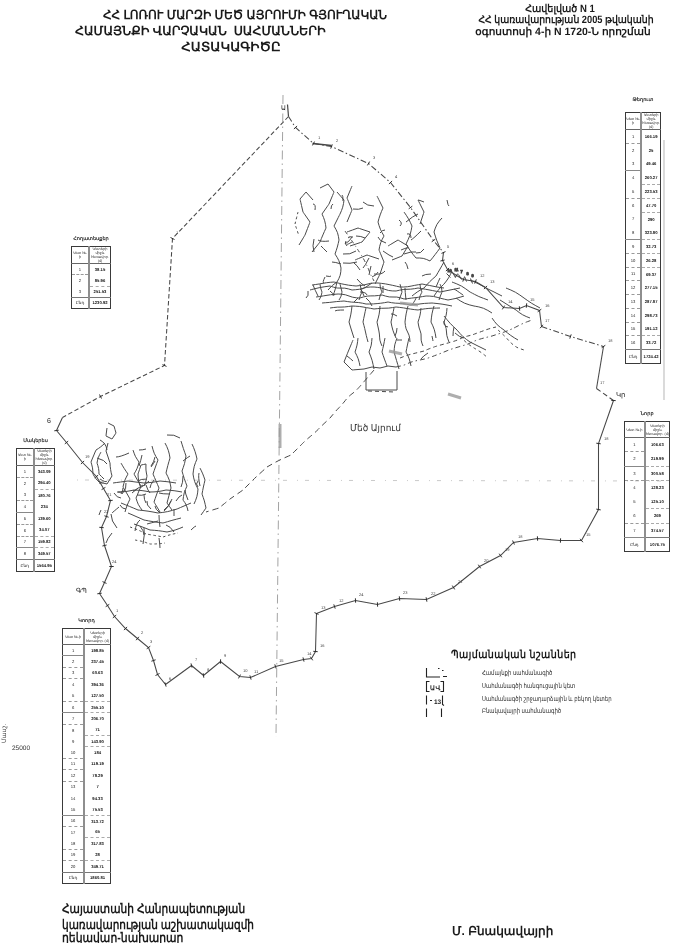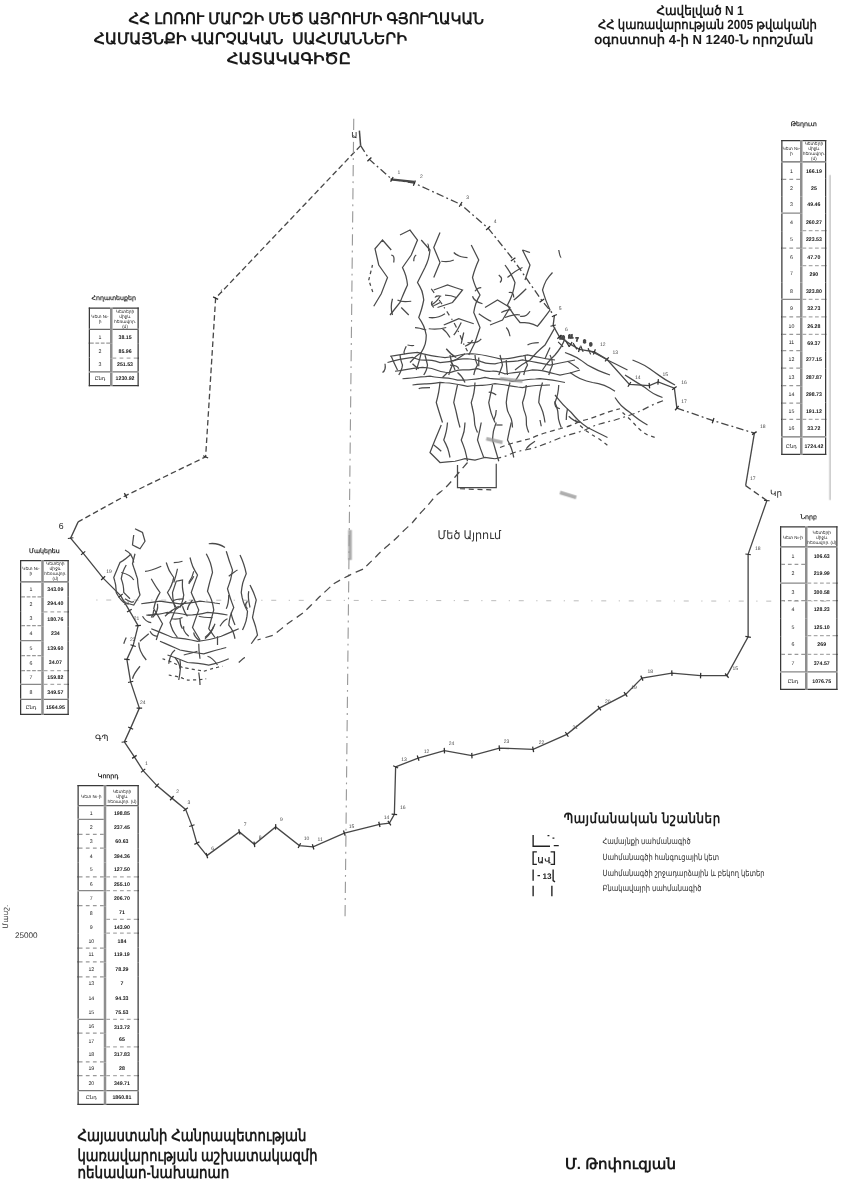--- a/index.html
+++ b/index.html
@@ -4,21 +4,21 @@
 *{-webkit-font-smoothing:antialiased;text-rendering:geometricPrecision}
 body{width:689px;height:943px;position:relative;font-family:"Liberation Sans",sans-serif;overflow:hidden;filter:grayscale(1)}
 .b{font-weight:bold;color:#1a1a1a}
 td{padding:0}
 </style></head><body>
 <div class="b" style="position:absolute;left:75px;top:7px;width:340px;text-align:center;font-size:12.5px;transform:scaleX(0.96)">ՀՀ ԼՈՌՈՒ ՄԱՐԶԻ ՄԵԾ ԱՅՐՈՒՄԻ ԳՅՈՒՂԱԿԱՆ</div>
 <div class="b" style="position:absolute;left:75px;top:23px;width:340px;text-align:left;font-size:12.5px">ՀԱՄԱՅՆՔԻ ՎԱՐՉԱԿԱՆ&nbsp;&nbsp;ՍԱՀՄԱՆՆԵՐԻ</div>
 <div class="b" style="position:absolute;left:61px;top:39px;width:340px;text-align:center;font-size:12.5px;transform:scaleX(1.06)">ՀԱՏԱԿԱԳԻԾԸ</div>
 <div class="b" style="position:absolute;left:440px;top:3px;width:240px;text-align:center;font-size:10.5px;transform:scaleX(0.91)">Հավելված N 1</div>
 <div class="b" style="position:absolute;left:446px;top:14px;width:240px;text-align:center;font-size:10.5px;transform:scaleX(0.884)">ՀՀ կառավարության 2005 թվականի</div>
-<div class="b" style="position:absolute;left:443px;top:26px;width:240px;text-align:center;font-size:10.5px">օգոստոսի 4-ի N 1240-Ն որոշման</div>
+<div class="b" style="position:absolute;left:443px;top:26px;width:240px;text-align:center;font-size:10.5px">օգոստոսի 4-ի N 1720-Ն որոշման</div>
 <svg width="689" height="943" viewBox="0 0 689 943" style="position:absolute;left:0;top:0">
     <g stroke="#474747" stroke-width="1.05" fill="none" transform="translate(0.5,0.5)">
 <path d="M288,116 L172,238 L164,365 L100,396 L62,417" stroke-dasharray="4.5 2.5"></path>
 <path d="M288,116 L295,127 L313,143 L331,146 L368,163 L390,182 L410,207 L433,240 L443,252" stroke-dasharray="6 2.5 1.5 2.5"></path>
 <path d="M287,104 L288,116" stroke-width="1.2"></path>
 <path d="M312,143 L331,145" stroke-width="1.7"></path>
 <g stroke="#2e2e2e" stroke-width="0.9">
         <line x1="446" y1="273" x2="450" y2="277"></line>
         <line x1="452" y1="272" x2="455" y2="277"></line>
         <line x1="458" y1="274" x2="461" y2="279"></line>
@@ -657,12 +657,12 @@
       <text x="10.5" y="26">Վ</text>
 <text x="9" y="39.5">13</text>
 </g>
 </svg>
 <div style="position:absolute;left:482px;top:668px;font-size:6.8px;color:#2a2a2a;line-height:12.8px;transform:scaleX(0.79);transform-origin:0 0">Համայնքի սահմանագիծ<br>Սահմանագծի հանգուցային կետ<br>Սահմանագծի շրջադարձային և բեկող կետեր<br>Բնակավայրի սահմանագիծ</div>
 <div style="position:absolute;left:1px;top:743px;font-size:6px;color:#333;transform:rotate(-90deg);transform-origin:0 0;white-space:nowrap">Մասշ.</div>
 <div style="position:absolute;left:12px;top:745px;font-size:6.5px;color:#333;filter:blur(0.3px)">25000</div>
 <div class="b" style="position:absolute;left:62px;top:901px;font-size:13px;transform:scaleX(0.816);transform-origin:0 0">Հայաստանի Հանրապետության</div>
 <div class="b" style="position:absolute;left:62px;top:917px;font-size:13px;transform:scaleX(0.806);transform-origin:0 0">կառավարության աշխատակազմի</div>
 <div class="b" style="position:absolute;left:62px;top:930px;font-size:13px;transform:scaleX(0.83);transform-origin:0 0">ղեկավար-նախարար</div>
-<div class="b" style="position:absolute;left:452px;top:924px;font-size:12px">Մ. Թոփուզյան</div>
+<div class="b" style="position:absolute;left:452px;top:924px;font-size:12px">Մ. Բնակավայրի</div>
 </body></html>

